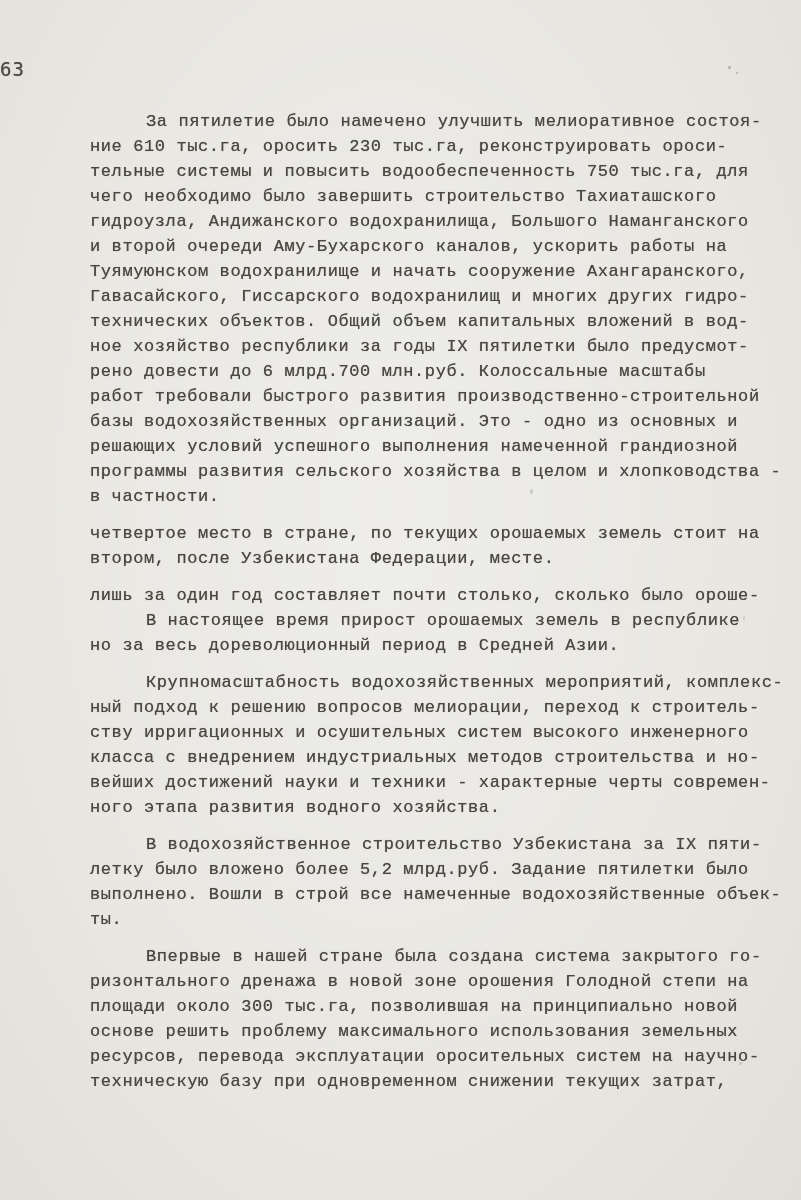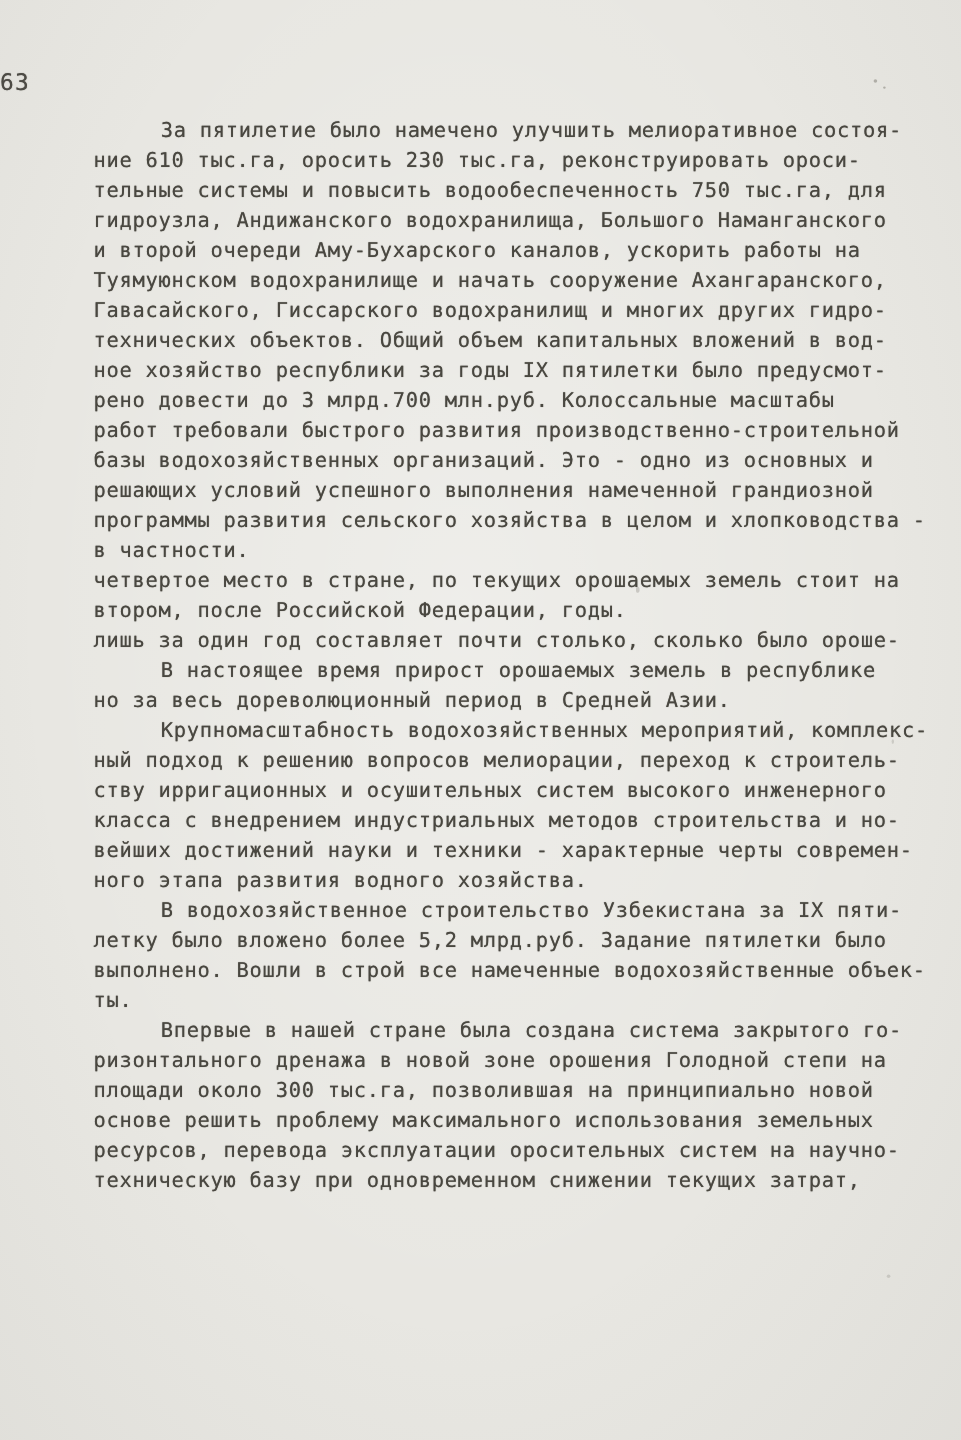--- a/index.html
+++ b/index.html
@@ -37,21 +37,22 @@
     top: 97px;
     left: 78px;
     width: 694px;
     font-size: 17px;
     line-height: 25px;
     letter-spacing: 0.6px;
     color: #494740;
     text-shadow: 0 0 0.7px rgba(72,70,62,0.75);
   }
   .paragraph {
-    margin: 0;
+    margin: 12px;
+    font-family: Liberation Mono, monospace;
   }
   .line {
     white-space: pre;
     height: 25px;
   }
   .line.indent {
     padding-left: 56px;
   }
   
   .artifact {
@@ -69,36 +70,37 @@
 <body>
 
 <div class="page">
   <div class="page-number">63</div>
 
   <div class="text-block" id="paragraphs">
       <div class="paragraph">
         <div class="line indent">За пятилетие было намечено улучшить мелиоративное состоя-</div>
         <div class="line">ние 610 тыс.га, оросить 230 тыс.га, реконструировать ороси-</div>
         <div class="line">тельные системы и повысить водообеспеченность 750 тыс.га, для</div>
+        <div class="line">чего необходимо было завершить строительство Тахиаташского</div>
         <div class="line">гидроузла, Андижанского водохранилища, Большого Наманганского</div>
         <div class="line">и второй очереди Аму-Бухарского каналов, ускорить работы на</div>
         <div class="line">Туямуюнском водохранилище и начать сооружение Ахангаранского,</div>
         <div class="line">Гавасайского, Гиссарского водохранилищ и многих других гидро-</div>
         <div class="line">технических объектов. Общий объем капитальных вложений в вод-</div>
         <div class="line">ное хозяйство республики за годы IX пятилетки было предусмот-</div>
-        <div class="line">рено довести до 3 млрд.700 млн.руб. Колоссальные масштабы</div>
+        <div class="line">рено довести до 6 млрд.700 млн.руб. Колоссальные масштабы</div>
         <div class="line">работ требовали быстрого развития производственно-строительной</div>
         <div class="line">базы водохозяйственных организаций. Это - одно из основных и</div>
         <div class="line">решающих условий успешного выполнения намеченной грандиозной</div>
         <div class="line">программы развития сельского хозяйства в целом и хлопководства -</div>
         <div class="line">в частности.</div>
       </div>
       <div class="paragraph">
         <div class="line">четвертое место в стране, по текущих орошаемых земель стоит на</div>
-        <div class="line">втором, после Российской Федерации, годы.</div>
+        <div class="line">втором, после Узбекистана Федерации, месте.</div>
       </div>
       <div class="paragraph">
         <div class="line">лишь за один год составляет почти столько, сколько было ороше-</div>
         <div class="line indent">В настоящее время прирост орошаемых земель в республике</div>
         <div class="line">но за весь дореволюционный период в Средней Азии.</div>
       </div>
       <div class="paragraph">
         <div class="line indent">Крупномасштабность водохозяйственных мероприятий, комплекс-</div>
         <div class="line">ный подход к решению вопросов мелиорации, переход к строитель-</div>
         <div class="line">ству ирригационных и осушительных систем высокого инженерного</div>

